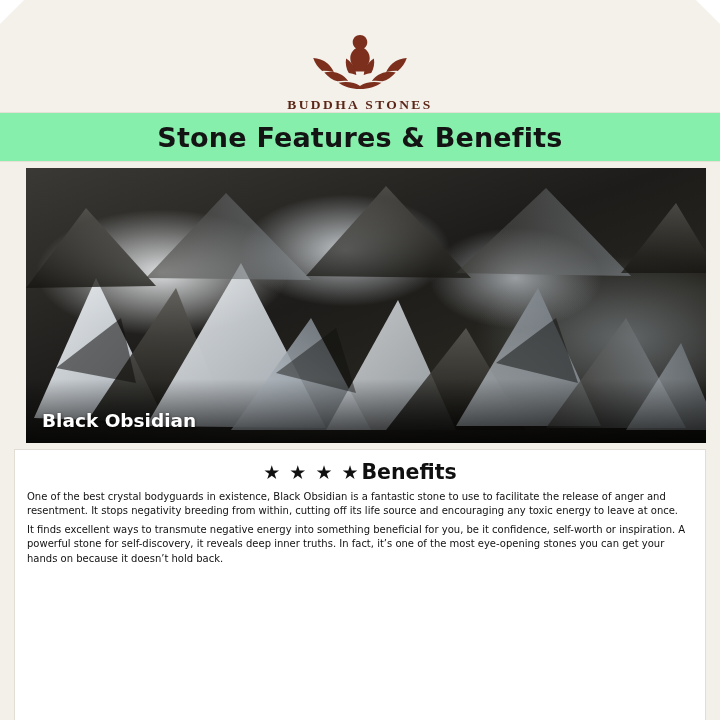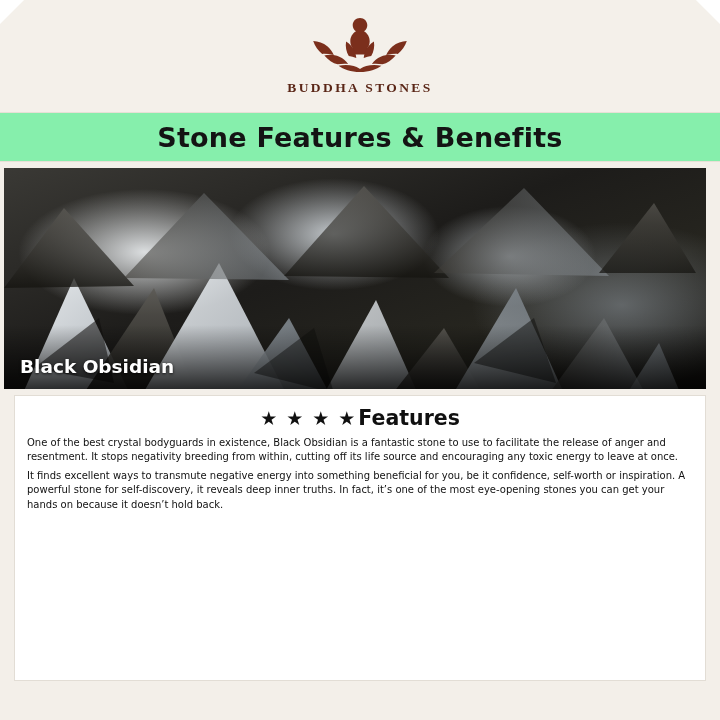--- a/index.html
+++ b/index.html
@@ -24,21 +24,21 @@
 
   
   .brand {
     position: relative;
     height: 112px;
     background: #f4f0ea;
     display: flex;
     flex-direction: column;
     align-items: center;
     justify-content: flex-start;
-    padding-top: 12px;
+    padding-top: 29px;
     box-sizing: border-box;
     text-align: right;
   }
   .lotus {
     width: 150px;
     height: 66px;
     display: block;
   }
   .brand-name {
     margin-top: 2px;
@@ -64,22 +64,22 @@
     font-family: "DejaVu Sans", sans-serif;
     font-size: 27px;
     font-weight: bold;
     color: #141414;
     letter-spacing: 0.2px;
   }
 
   
   .photo-wrap {
     position: relative;
-    margin: 6px 14px 0 4px;
-    height: 221px;
+    margin: 6px 14px 0 26px;
+    height: 275px;
     overflow: hidden;
     background: #1d4ed8;
   }
   .photo {
     position: absolute;
     inset: 0;
     background:
       radial-gradient(ellipse 180px 90px at 20% 38%, rgba(235,238,240,0.92), rgba(235,238,240,0) 70%),
       radial-gradient(ellipse 150px 80px at 47% 30%, rgba(222,228,233,0.85), rgba(222,228,233,0) 70%),
       radial-gradient(ellipse 120px 70px at 72% 40%, rgba(205,212,219,0.7), rgba(205,212,219,0) 72%),
@@ -235,21 +235,21 @@
         <span class="star">★</span>
       </span>
       <span class="kw">
         <span class="star">★</span>
       </span>
       <span class="kw">
         <span class="star">★</span>
       </span>
       <span class="kw">
         <span class="star">★</span>
-        <span>Features</span>
+        <span>Benefits</span>
       </span>
     </div>
 
     <p class="para">One of the best crystal bodyguards in existence, Black Obsidian is a fantastic stone to use to facilitate the release of anger and resentment. It stops negativity breeding from within, cutting off its life source and encouraging any toxic energy to leave at once.</p>
     <p class="para">It finds excellent ways to transmute negative energy into something beneficial for you, be it confidence, self-worth or inspiration. A powerful stone for self-discovery, it reveals deep inner truths. In fact, it’s one of the most eye-opening stones you can get your hands on because it doesn’t hold back.</p>
   </div>
 
 </div>
 
 </body></html>

